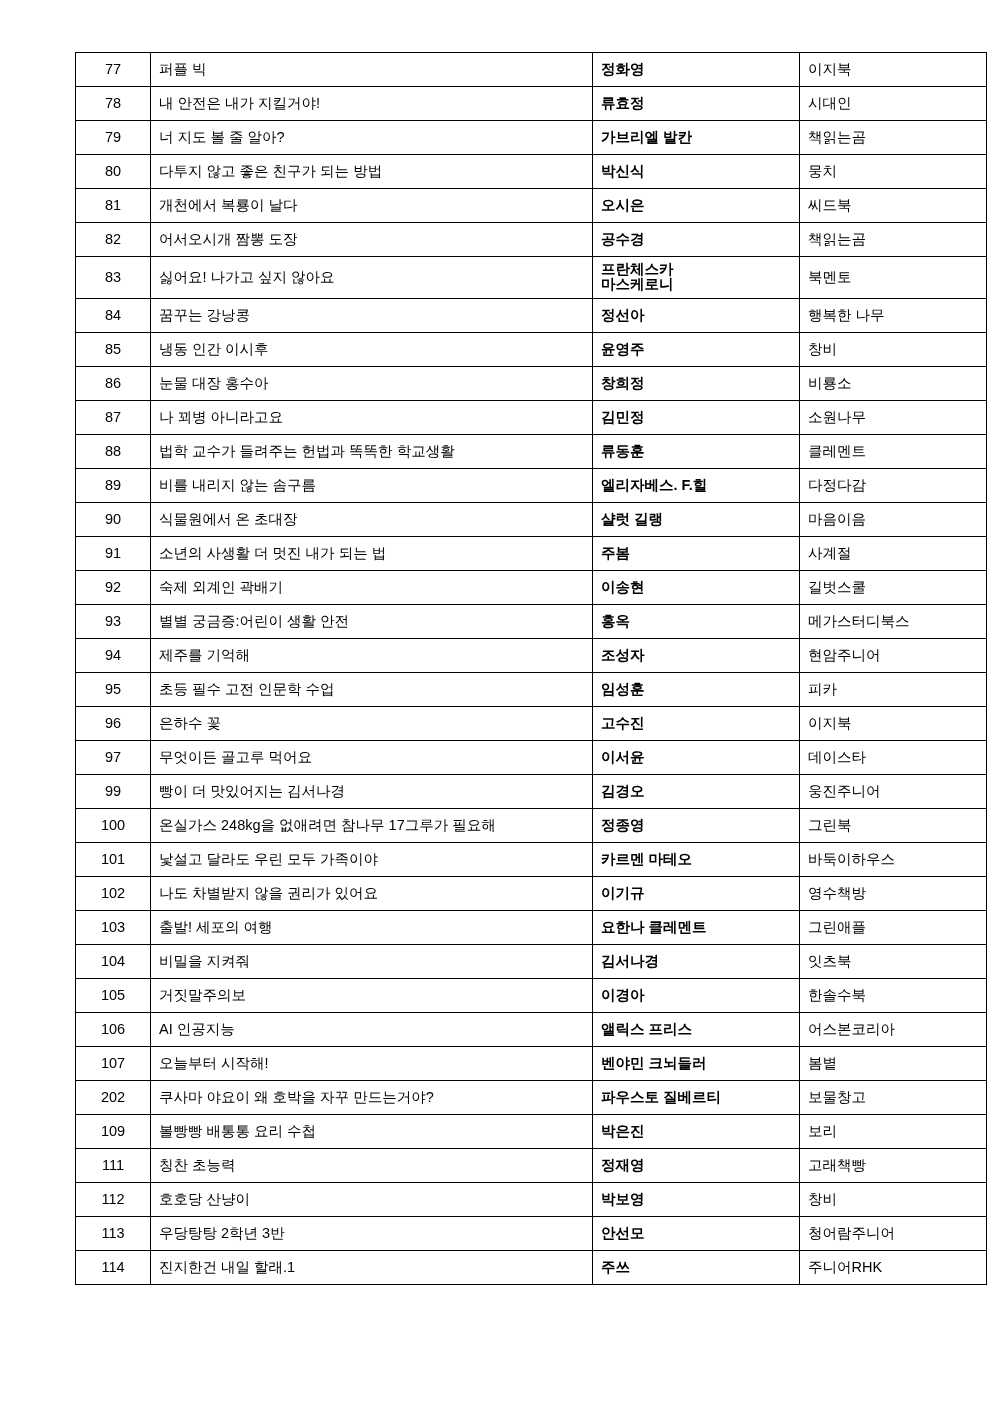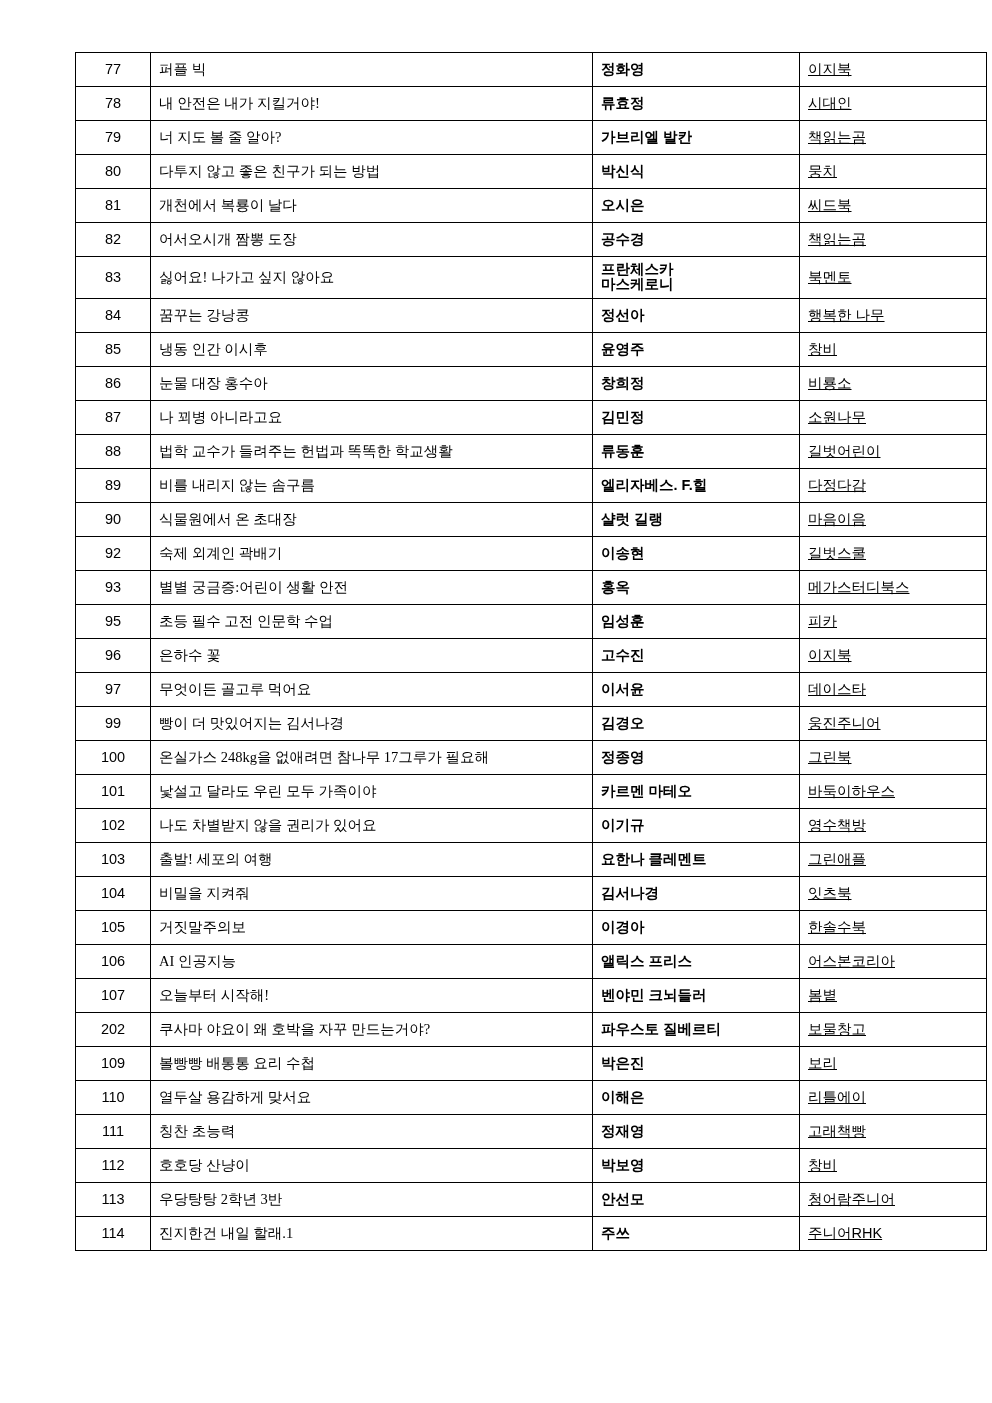--- a/index.html
+++ b/index.html
@@ -37,31 +37,29 @@
   }
   td.col-num {
     width: 58px;
     text-align: center;
     padding-left: 2px;
     padding-right: 2px;
   }
   td.col-title {
     width: 425px;
     padding-left: 10px;
-    font-family: Liberation Serif, serif;
   }
   td.col-author {
     width: 190px;
     padding-left: 10px;
     font-weight: bold;
   }
   td.col-pub {
     width: 170px;
     padding-left: 10px;
-    text-decoration: underline;
   }
   .two-line {
     line-height: 1.05;
     display: block;
   }
   .two-line span {
     display: block;
   }
 </style>
 </head>
@@ -138,47 +136,59 @@
         <tr>
           <td class="col-num">87</td>
           <td class="col-title">나 꾀병 아니라고요</td>
           <td class="col-author">김민정</td>
           <td class="col-pub">소원나무</td>
         </tr>
         <tr>
           <td class="col-num">88</td>
           <td class="col-title">법학 교수가 들려주는 헌법과 똑똑한 학교생활</td>
           <td class="col-author">류동훈</td>
-          <td class="col-pub">길벗어린이</td>
+          <td class="col-pub">클레멘트</td>
         </tr>
         <tr>
           <td class="col-num">89</td>
           <td class="col-title">비를 내리지 않는 솜구름</td>
           <td class="col-author">엘리자베스. F.힐</td>
           <td class="col-pub">다정다감</td>
         </tr>
         <tr>
           <td class="col-num">90</td>
           <td class="col-title">식물원에서 온 초대장</td>
           <td class="col-author">샬럿 길랭</td>
           <td class="col-pub">마음이음</td>
         </tr>
         <tr>
+          <td class="col-num">91</td>
+          <td class="col-title">소년의 사생활 더 멋진 내가 되는 법</td>
+          <td class="col-author">주봄</td>
+          <td class="col-pub">사계절</td>
+        </tr>
+        <tr>
           <td class="col-num">92</td>
           <td class="col-title">숙제 외계인 곽배기</td>
           <td class="col-author">이송현</td>
           <td class="col-pub">길벗스쿨</td>
         </tr>
         <tr>
           <td class="col-num">93</td>
           <td class="col-title">별별 궁금증:어린이 생활 안전</td>
           <td class="col-author">홍옥</td>
           <td class="col-pub">메가스터디북스</td>
         </tr>
         <tr>
+          <td class="col-num">94</td>
+          <td class="col-title">제주를 기억해</td>
+          <td class="col-author">조성자</td>
+          <td class="col-pub">현암주니어</td>
+        </tr>
+        <tr>
           <td class="col-num">95</td>
           <td class="col-title">초등 필수 고전 인문학 수업</td>
           <td class="col-author">임성훈</td>
           <td class="col-pub">피카</td>
         </tr>
         <tr>
           <td class="col-num">96</td>
           <td class="col-title">은하수 꽃</td>
           <td class="col-author">고수진</td>
           <td class="col-pub">이지북</td>
@@ -247,26 +257,20 @@
           <td class="col-num">202</td>
           <td class="col-title">쿠사마 야요이 왜 호박을 자꾸 만드는거야?</td>
           <td class="col-author">파우스토 질베르티</td>
           <td class="col-pub">보물창고</td>
         </tr>
         <tr>
           <td class="col-num">109</td>
           <td class="col-title">볼빵빵 배통통 요리 수첩</td>
           <td class="col-author">박은진</td>
           <td class="col-pub">보리</td>
-        </tr>
-        <tr>
-          <td class="col-num">110</td>
-          <td class="col-title">열두살 용감하게 맞서요</td>
-          <td class="col-author">이해은</td>
-          <td class="col-pub">리틀에이</td>
         </tr>
         <tr>
           <td class="col-num">111</td>
           <td class="col-title">칭찬 초능력</td>
           <td class="col-author">정재영</td>
           <td class="col-pub">고래책빵</td>
         </tr>
         <tr>
           <td class="col-num">112</td>
           <td class="col-title">호호당 산냥이</td>

